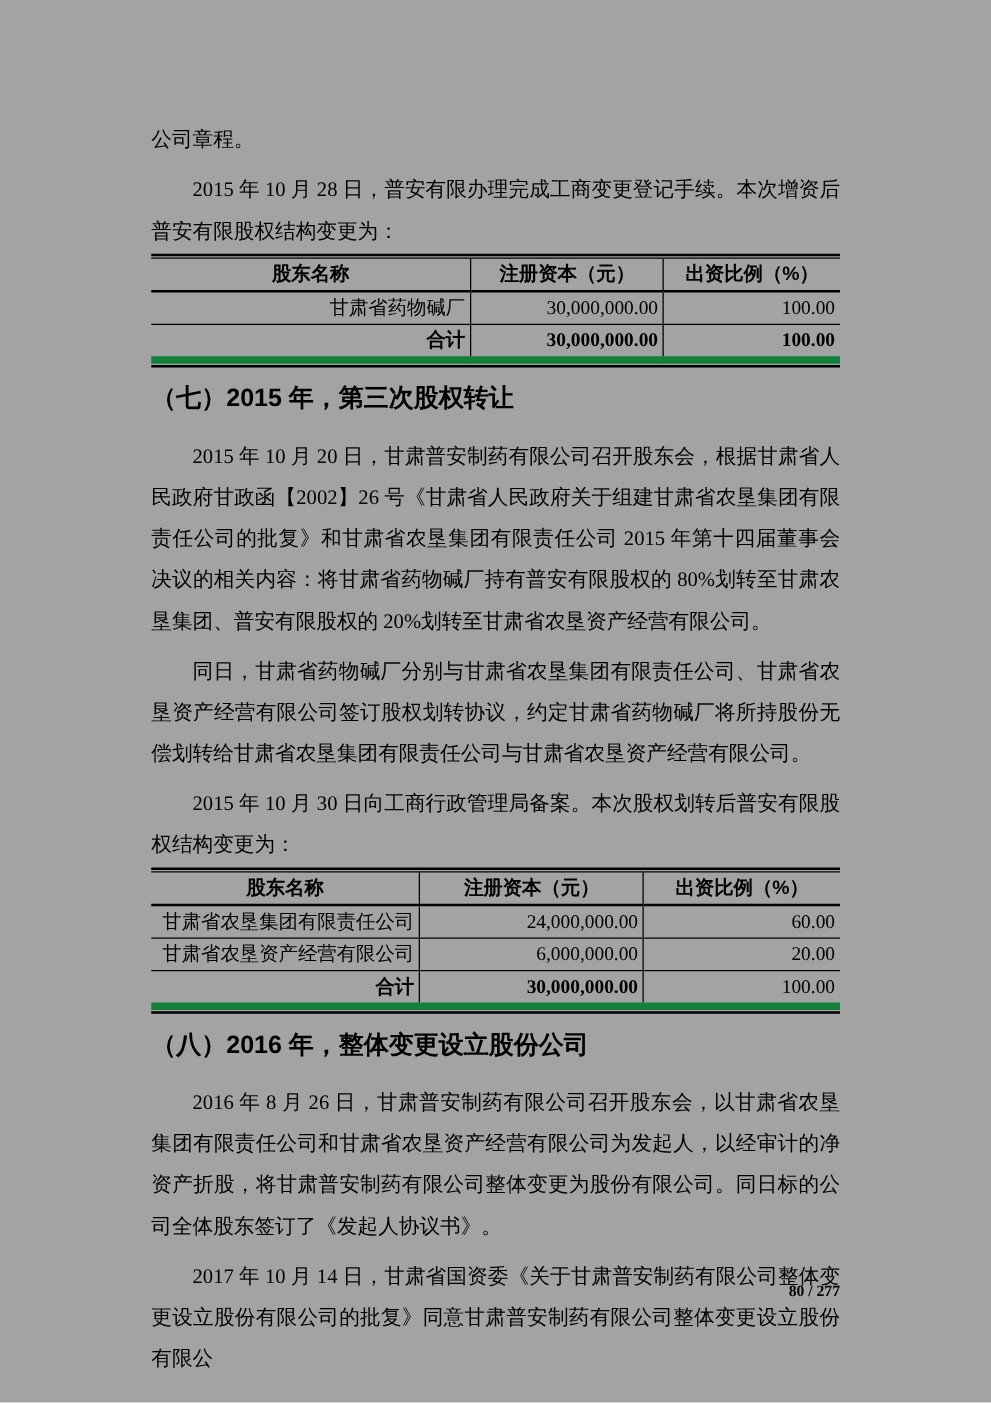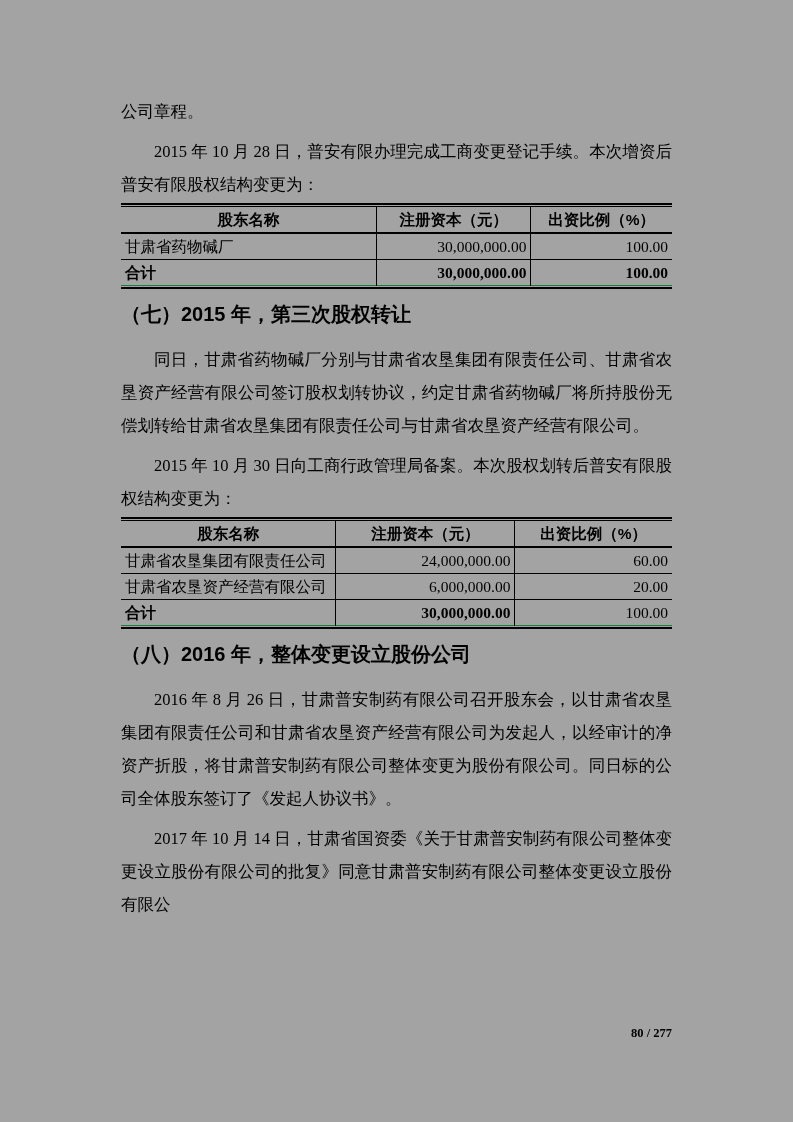--- a/index.html
+++ b/index.html
@@ -38,27 +38,28 @@
   .tablewrap {
     margin-top: 2px;
     border-top: 2px solid #000;
     border-bottom: 2px solid #000;
     padding: 1px 0;
   }
   table.shareholders {
     width: 100%;
     border-collapse: collapse;
     border-top: 1px solid #000;
-    border-bottom: 1px solid #15803d;
+    border-bottom: 6px solid #15803d;
     font-size: 15.5px;
   }
   table.shareholders th, table.shareholders td {
     padding: 2px 4px;
     line-height: 21px;
     vertical-align: middle;
+    text-align: right;
   }
   table.shareholders th {
     font-family: "Liberation Sans", "DejaVu Sans", sans-serif;
     font-weight: bold;
     text-align: center;
     border-bottom: 2px solid #000;
   }
   table.shareholders td.col-capital, table.shareholders td.col-ratio { text-align: right; }
   table.shareholders th.col-capital, table.shareholders th.col-ratio,
   table.shareholders td.col-capital, table.shareholders td.col-ratio {
@@ -115,20 +116,21 @@
           <td class="total-label">合计</td>
           <td class="col-capital bold-num">30,000,000.00</td>
           <td class="col-ratio bold-num">100.00</td>
         </tr>
       </tbody>
         </table>
     </div>
 
     <h2 class="section-heading">（七）2015 年，第三次股权转让</h2>
 
+    <p class="body-text indent">2015 年 10 月 20 日，甘肃普安制药有限公司召开股东会，根据甘肃省人民政府甘政函【2002】26 号《甘肃省人民政府关于组建甘肃省农垦集团有限责任公司的批复》和甘肃省农垦集团有限责任公司 2015 年第十四届董事会决议的相关内容：将甘肃省药物碱厂持有普安有限股权的 80%划转至甘肃农垦集团、普安有限股权的 20%划转至甘肃省农垦资产经营有限公司。</p>
 
     <p class="body-text indent">同日，甘肃省药物碱厂分别与甘肃省农垦集团有限责任公司、甘肃省农垦资产经营有限公司签订股权划转协议，约定甘肃省药物碱厂将所持股份无偿划转给甘肃省农垦集团有限责任公司与甘肃省农垦资产经营有限公司。</p>
 
     <p class="body-text indent">2015 年 10 月 30 日向工商行政管理局备案。本次股权划转后普安有限股权结构变更为：</p>
 
     <div class="tablewrap">
       <table class="shareholders">
         <colgroup>
             <col class="t2-c1">
             <col class="t2-c2">

